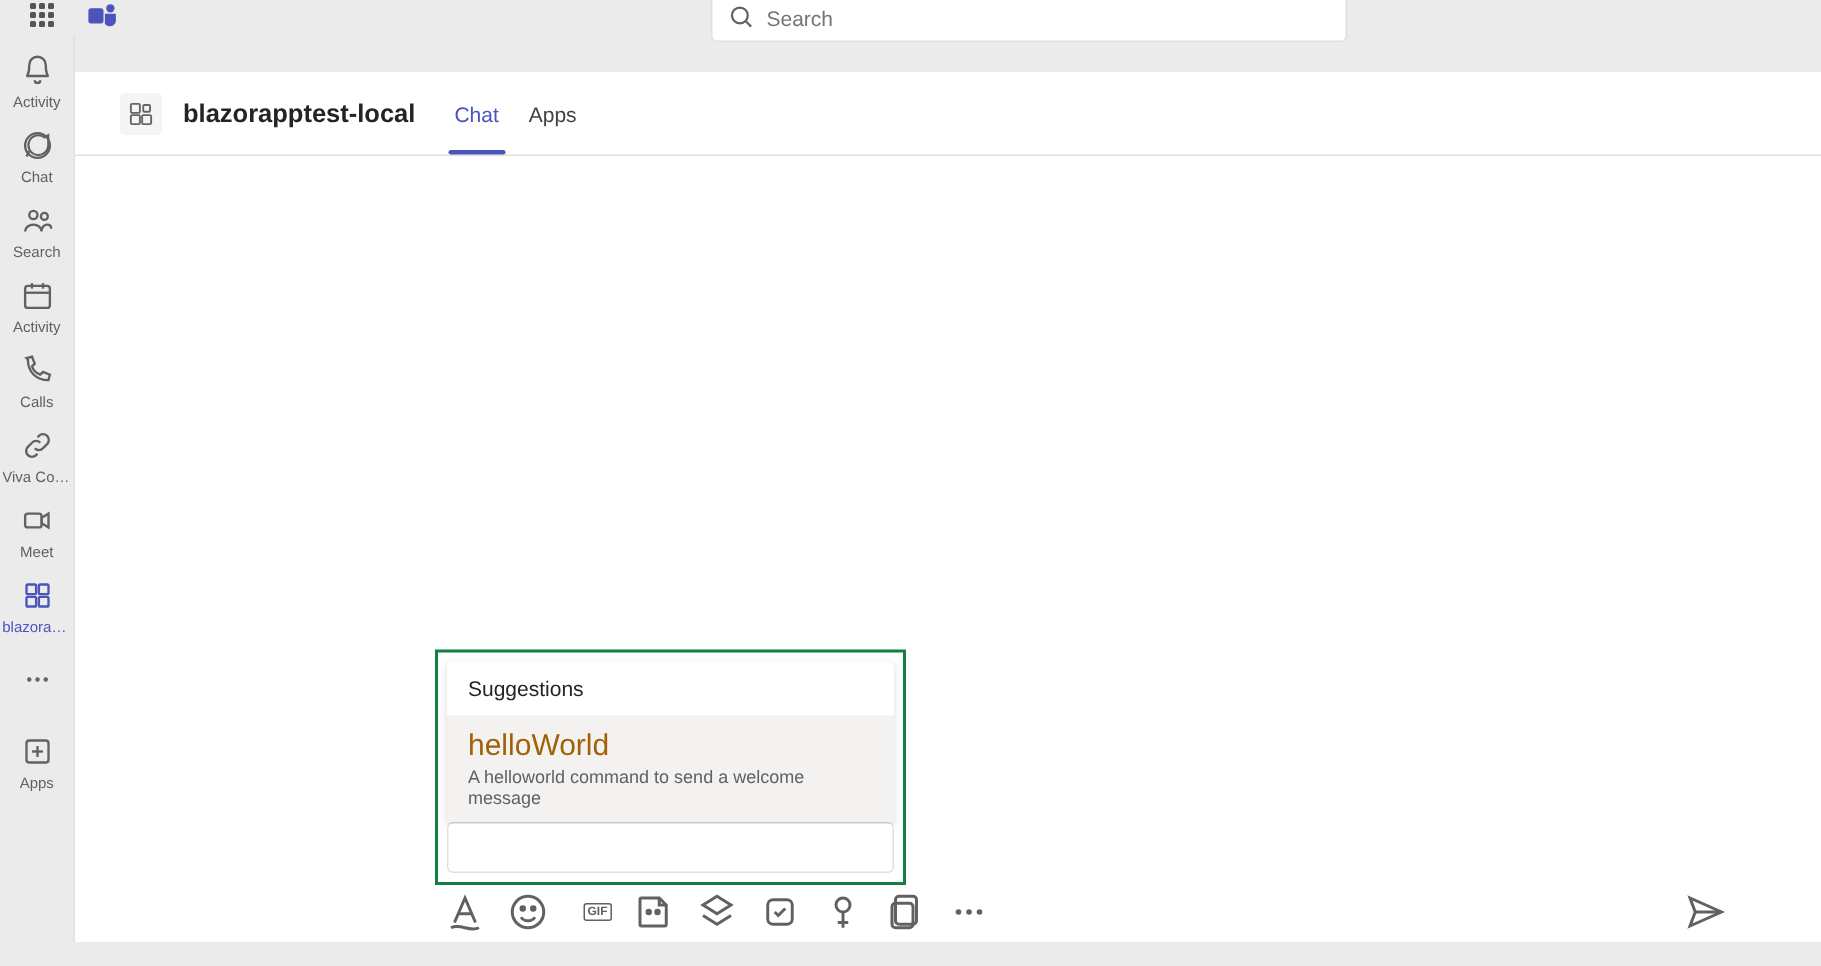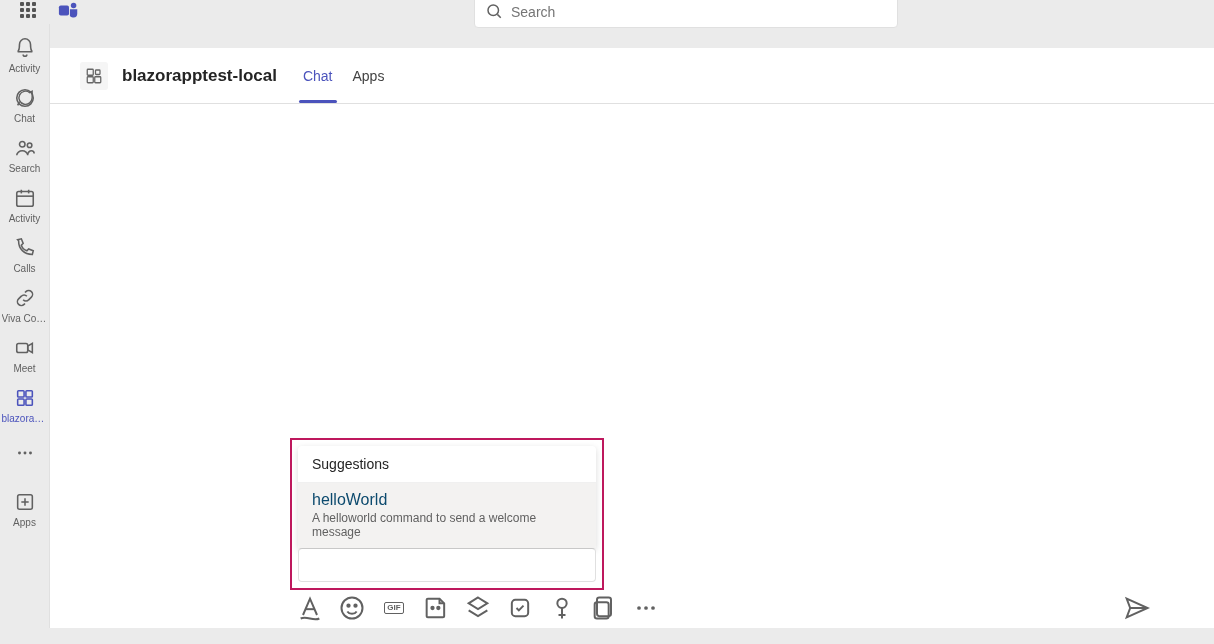--- a/index.html
+++ b/index.html
@@ -21,29 +21,29 @@
   .content { flex: 1; display: flex; flex-direction: column; background: #fff; margin-top: 24px; }
   .header { height: 56px; border-bottom: 1px solid #e0e0e0; display: flex; align-items: center; padding: 0 30px; }
   .app-icon-box { width: 28px; height: 28px; background: #f5f5f5; border-radius: 3px; display:flex;align-items:center;justify-content:center;color:#666; }
   .app-title { font-weight: 700; font-size: 17px; margin-left: 14px; }
   .tabs { display: flex; margin-left: 16px; height: 100%; align-items: center; }
   .tab { padding: 0 10px; height: 100%; display: flex; align-items: center; font-size: 14px; color: #424242; cursor: pointer; position: relative; }
   .tab.active { color: #4b53bc; }
   .tab.active::after { content: ''; position: absolute; bottom: 0; left: 6px; right: 6px; height: 3px; background: #4b53bc; border-radius: 2px; }
   .chat-body { flex: 1; position: relative; }
   .compose-area { position: absolute; left: 240px; right: 58px; bottom: 10px; }
-  .suggestions-wrap { border: 2px solid #be185d; padding: 6px; margin-bottom: -2px; display:inline-block; }
+  .suggestions-wrap { border: 2px solid #15803d; padding: 6px; margin-bottom: -2px; display:inline-block; }
   .suggestions-popup { width: 298px; background: #fff; border-radius: 4px; box-shadow: 0 2px 6px rgba(0,0,0,0.15); overflow: hidden; }
   .suggestions-hdr { padding: 10px 14px; font-size: 14px; color: #242424; border-bottom: 1px solid #f0f0f0; }
   .suggestion-item { padding: 8px 14px 10px; background: #f3f2f1; cursor: pointer; }
-  .suggestion-item .cmd { font-size: 16px; color: #0c4a6e; }
+  .suggestion-item .cmd { font-size: 20px; color: #a16207; }
   .suggestion-item .desc { font-size: 12px; color: #616161; margin-top: 2px; }
   .compose-box { width: 100%; height: 34px; border: 1px solid #e0e0e0; border-top-color:#c8c8c8; border-radius: 4px; background: #fff; margin-top: 0px; }
   .toolbar { display: flex; align-items: center; gap: 14px; margin-top: 10px; padding: 0 6px; color: #616161; }
-  .toolbar .tb-icon { width: 28px; height: 20px; cursor: pointer; display:flex;align-items:center;justify-content:center; }
+  .toolbar .tb-icon { width: 28px; height: 20px; cursor: pointer; display:flex;align-items:center;justify-content:flex-end; }
   .toolbar .send { margin-left: auto; }
   .gif-box { border:1px solid #616161; border-radius:2px; font-size:8px; font-weight:600; padding:1px 2px; line-height:1; }
 </style>
 </head>
 <body>
 
 <div class="top-bar">
   <div class="waffle">
     <span></span>
       <span></span>

